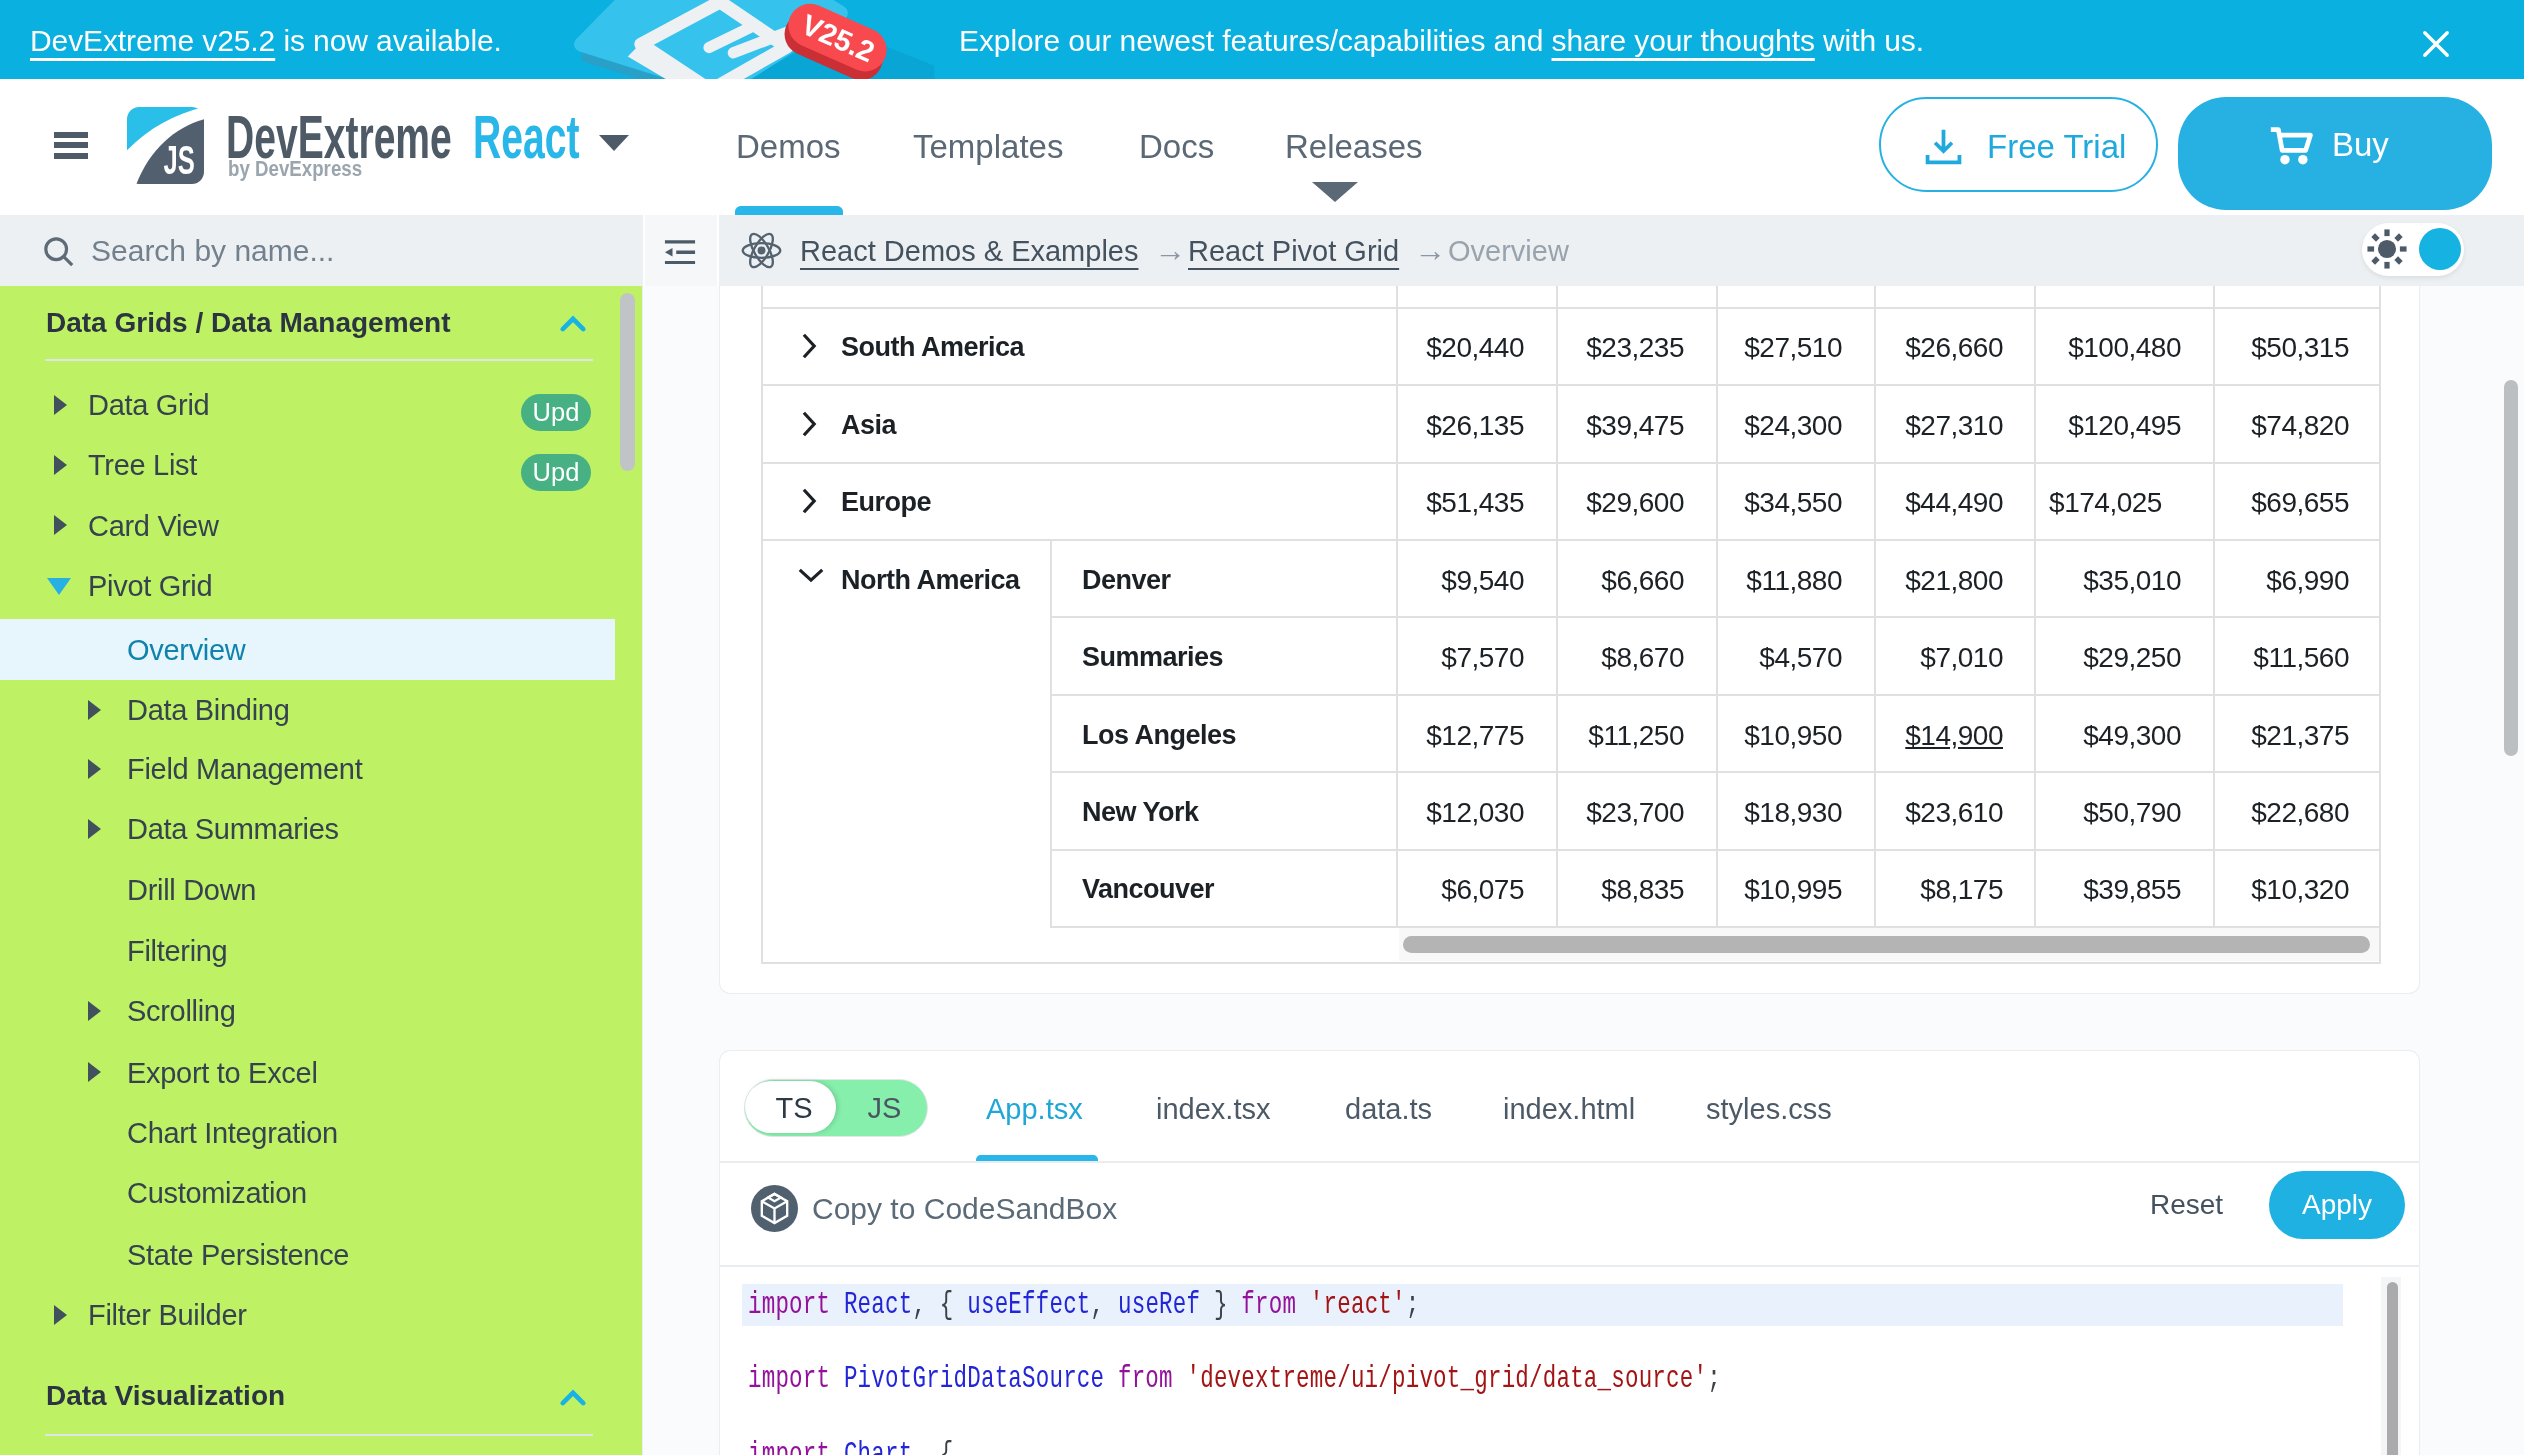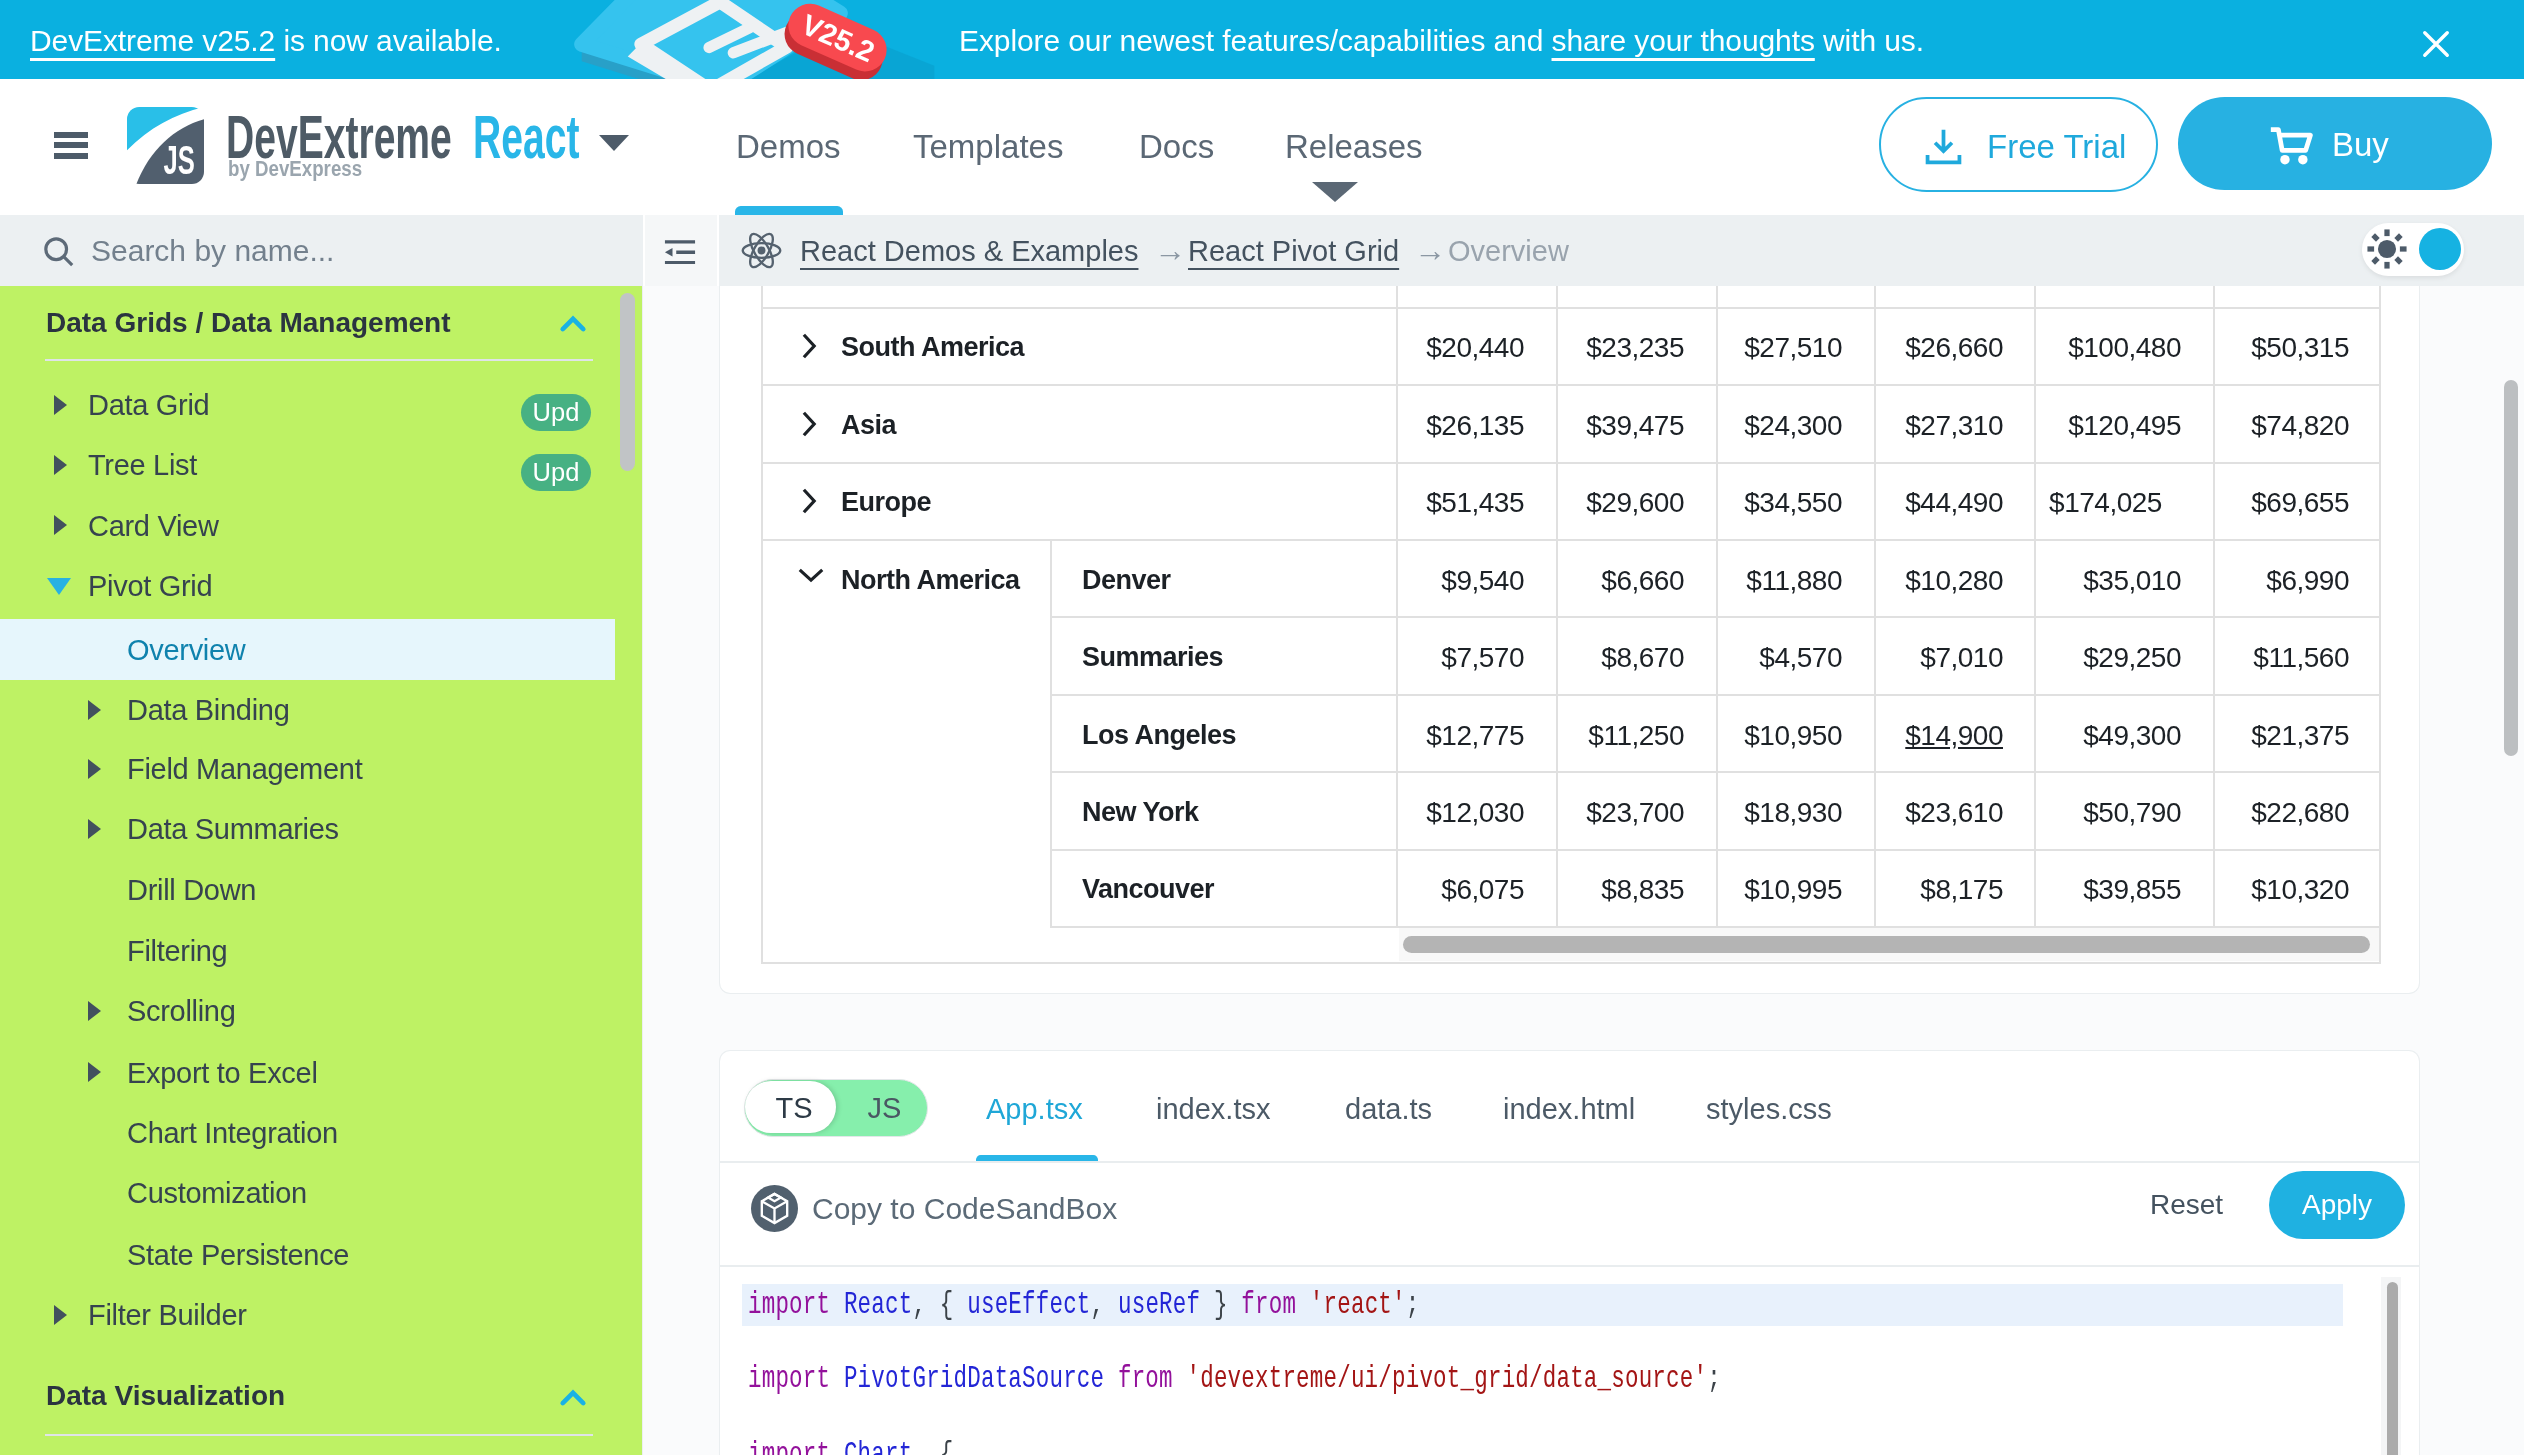--- a/index.html
+++ b/index.html
@@ -14,21 +14,21 @@
 #header { position:absolute; left:0; top:79px; width:2525px; height:136px; background:#ffffff; }
 .hamb { position:absolute; left:54px; top:53px; width:34px; height:26.4px; }
 .hamb div { position:absolute; left:0; width:34px; height:5.7px; background:#4d5b69; }
 .lgtxt { position:absolute; top:27px; font-weight:bold; font-size:62px; line-height:62px; color:#4e5b66; transform:scaleX(0.63); transform-origin:0 0; white-space:nowrap; }
 .lgby { position:absolute; left:228px; top:79px; font-weight:bold; font-size:22px; line-height:22px; color:#9aa5ae; transform:scaleX(0.85); transform-origin:0 0; white-space:nowrap; }
 .nav { position:absolute; top:49px; font-size:33px; line-height:38px; color:#5b6875; }
 .demosbar { position:absolute; left:735px; top:127px; width:108px; height:9.4px; background:#29b6e8; border-radius:5.7px 5.7px 0 0; }
 .reltri { position:absolute; left:1312px; top:103px; width:0; height:0; border-left:23.6px solid transparent; border-right:23.6px solid transparent; border-top:20px solid #5b6875; }
 .btn-trial { position:absolute; left:1879px; top:18px; width:279px; height:95px; border:2.8px solid #27b1e2; border-radius:48px; background:#fff; }
 .btn-trial span { position:absolute; left:106px; top:29px; font-size:33px; color:#1fa9dc; }
-.btn-buy { position:absolute; left:2178px; top:18px; width:314px; height:93px; border-radius:48px; background:#27b1e2; }
+.btn-buy { position:absolute; left:2178px; top:18px; width:314px; height:113px; border-radius:48px; background:#27b1e2; }
 .btn-buy span { position:absolute; left:154px; top:29px; font-size:33px; color:#fff; }
 
 #strip { position:absolute; left:0; top:215px; width:2525px; height:71px; background:#ecf0f2; }
 #strip .seg2 { position:absolute; left:643px; top:0; width:76px; height:71px; background:#f5f7f8; border-left:2.8px solid #fff; border-right:2.8px solid #fff; }
 .searchtxt { position:absolute; left:91px; top:19px; font-size:30px; line-height:34px; color:#73808d; }
 .bc { position:absolute; top:20px; font-size:29px; line-height:32px; color:#44525f; }
 .bc u { text-underline-offset:6.6px; }
 .bcarrow { position:absolute; top:17px; font-size:32px; color:#8b97a3; }
 .themepill { position:absolute; left:2362px; top:7.6px; width:102px; height:53px; background:#fff; border-radius:26.4px; box-shadow:0 1.9px 5.7px rgba(0,0,0,0.08); }
 .themedot { position:absolute; left:2419px; top:13.2px; width:42px; height:42px; border-radius:50%; background:#16b2e2; }
@@ -344,21 +344,21 @@
 <div class="tval" style="left:1373px;top:487px;">$51,435</div>
 <div class="tval" style="left:1533px;top:487px;">$29,600</div>
 <div class="tval" style="left:1691px;top:487px;">$34,550</div>
 <div class="tval" style="left:1852px;top:487px;">$44,490</div>
 <div class="tval" style="left:2030px;top:487px;text-align:center;">$174,025</div>
 <div class="tval" style="left:2198px;top:487px;">$69,655</div>
 
 <div class="tval" style="left:1373px;top:565px;">$9,540</div>
 <div class="tval" style="left:1533px;top:565px;">$6,660</div>
 <div class="tval" style="left:1691px;top:565px;">$11,880</div>
-<div class="tval" style="left:1852px;top:565px;">$10,280</div>
+<div class="tval" style="left:1852px;top:565px;">$21,800</div>
 <div class="tval" style="left:2030px;top:565px;">$35,010</div>
 <div class="tval" style="left:2198px;top:565px;">$6,990</div>
 
 <div class="tval" style="left:1373px;top:642px;">$7,570</div>
 <div class="tval" style="left:1533px;top:642px;">$8,670</div>
 <div class="tval" style="left:1691px;top:642px;">$4,570</div>
 <div class="tval" style="left:1852px;top:642px;">$7,010</div>
 <div class="tval" style="left:2030px;top:642px;">$29,250</div>
 <div class="tval" style="left:2198px;top:642px;">$11,560</div>
 

